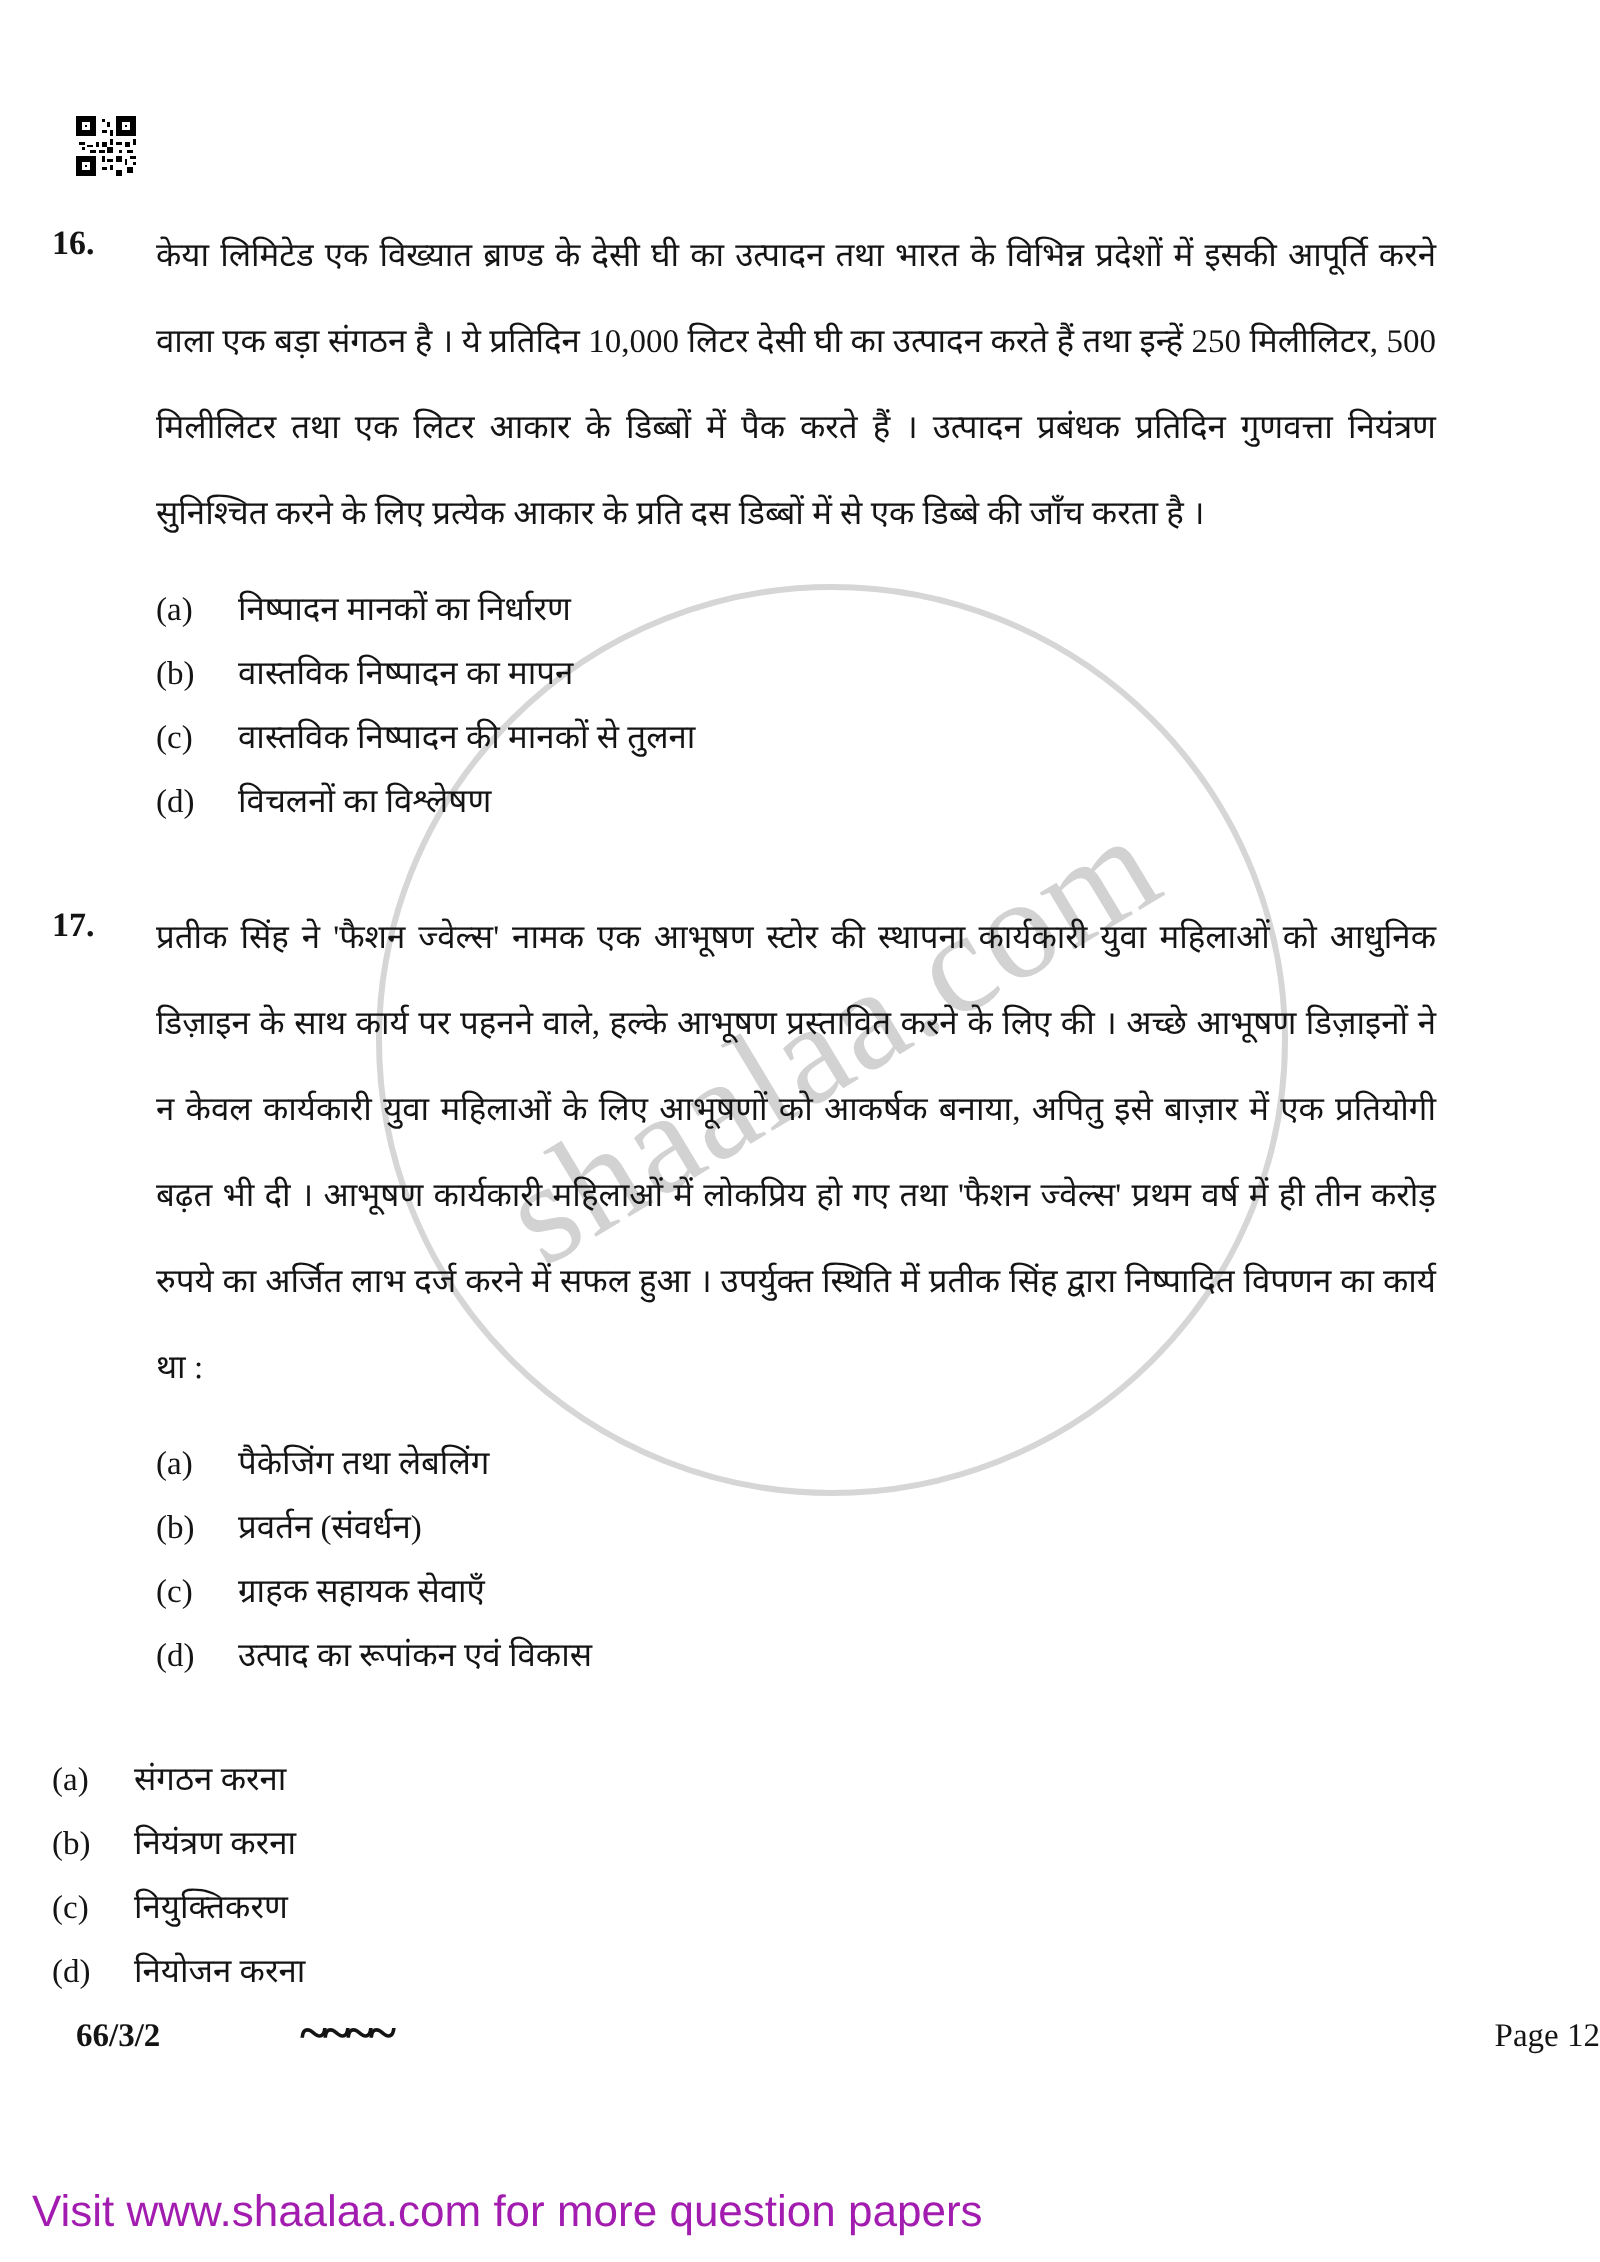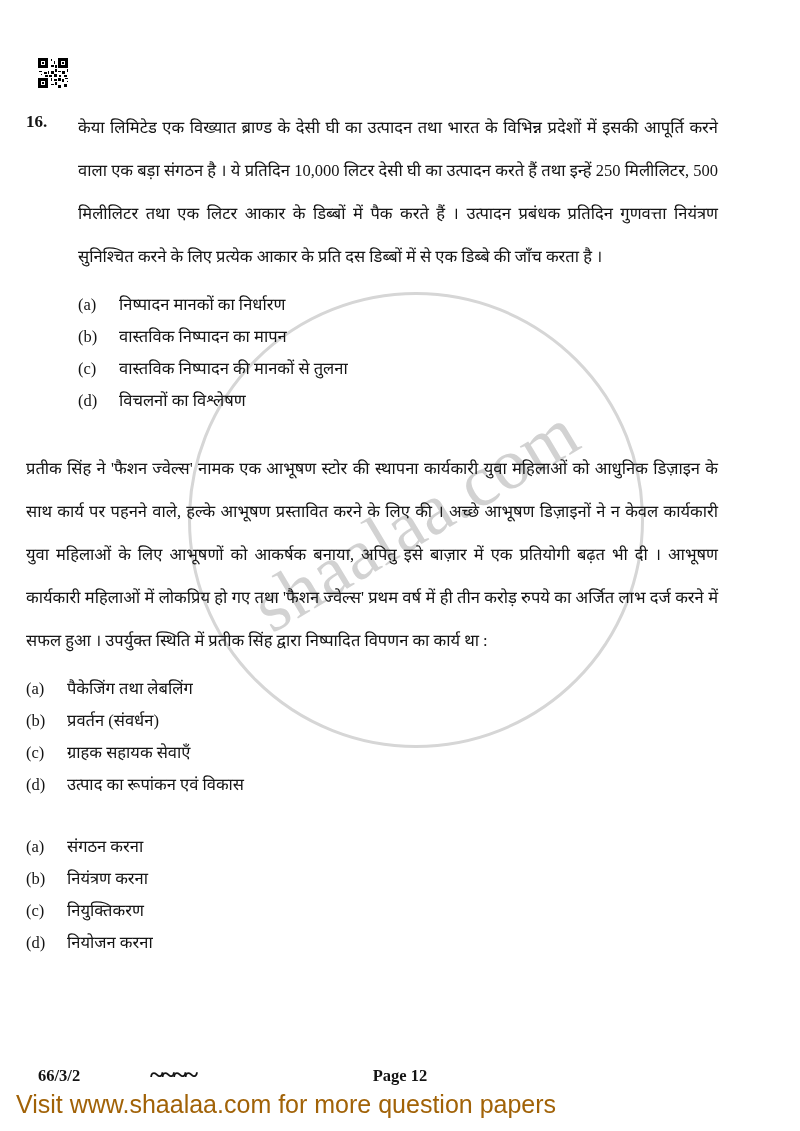--- a/index.html
+++ b/index.html
@@ -81,21 +81,21 @@
     line-height: 31px;
     margin-bottom: 1px;
   }
   .opt-label { flex: 0 0 41px; }
   .opt-text { flex: 1; }
 
   
   .footer {
     position: absolute;
     z-index: 1;
-    top: 1066px;
+    top: 1008px;
     left: 0;
     width: 100%;
     height: 26px;
     font-size: 16.5px;
   }
   .footer-code {
     position: absolute;
     left: 38px;
     top: 0;
     font-weight: bold;
@@ -106,32 +106,31 @@
     top: -6px;
     font-weight: bold;
     font-size: 26px;
     letter-spacing: -2px;
   }
   .footer-page {
     position: absolute;
     left: 0;
     width: 800px;
     top: 0;
-    text-align: center;
-    font-weight: bold;
+    text-align: right;
   }
 
   
   .visit-bar {
     position: absolute;
     z-index: 1;
     left: 16px;
     bottom: 12px;
-    font-size: 25px;
-    color: #a16207;
+    font-size: 22px;
+    color: #a21caf;
     font-family: "Liberation Sans", "DejaVu Sans", sans-serif;
   }
 </style>
 </head>
 <body>
 
 <div class="page">
 
   <div class="watermark">
     <div class="wm-circle"></div>
@@ -206,20 +205,21 @@
           <span class="opt-text">वास्तविक निष्पादन की मानकों से तुलना</span>
         </div>
         <div class="option">
           <span class="opt-label">(d)</span>
           <span class="opt-text">विचलनों का विश्लेषण</span>
         </div>
       </div>
     </div>
 
     <div class="question">
+      <div class="qnum">17.</div>
       <div class="qbody">
         <p class="para">प्रतीक सिंह ने 'फैशन ज्वेल्स' नामक एक आभूषण स्टोर की स्थापना कार्यकारी युवा महिलाओं को आधुनिक डिज़ाइन के साथ कार्य पर पहनने वाले, हल्के आभूषण प्रस्तावित करने के लिए की । अच्छे आभूषण डिज़ाइनों ने न केवल कार्यकारी युवा महिलाओं के लिए आभूषणों को आकर्षक बनाया, अपितु इसे बाज़ार में एक प्रतियोगी बढ़त भी दी । आभूषण कार्यकारी महिलाओं में लोकप्रिय हो गए तथा 'फैशन ज्वेल्स' प्रथम वर्ष में ही तीन करोड़ रुपये का अर्जित लाभ दर्ज करने में सफल हुआ । उपर्युक्त स्थिति में प्रतीक सिंह द्वारा निष्पादित विपणन का कार्य था :</p>
         <div class="option">
           <span class="opt-label">(a)</span>
           <span class="opt-text">पैकेजिंग तथा लेबलिंग</span>
         </div>
         <div class="option">
           <span class="opt-label">(b)</span>
           <span class="opt-text">प्रवर्तन (संवर्धन)</span>
         </div>

